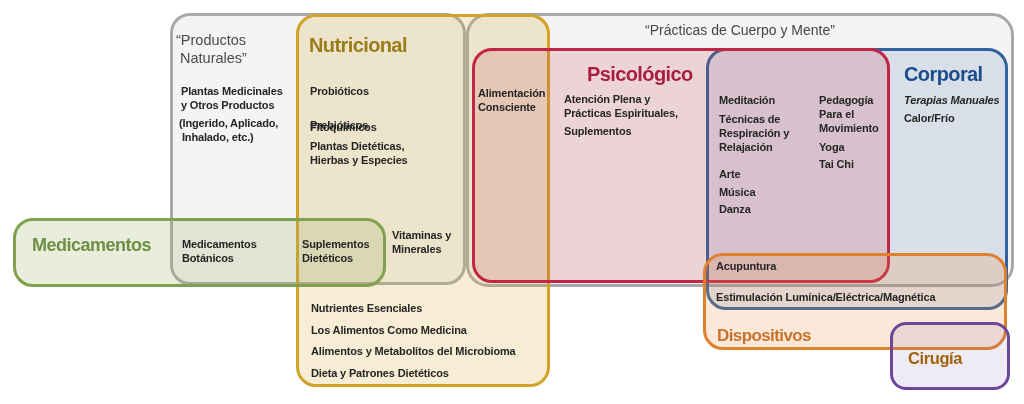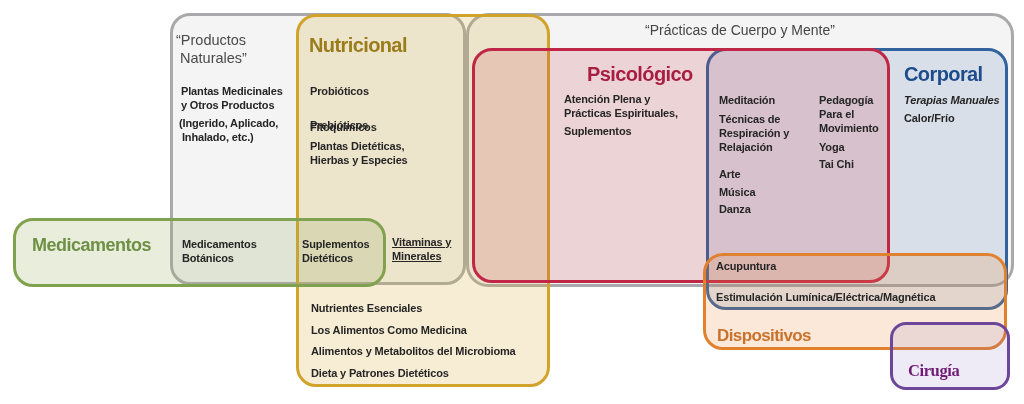--- a/index.html
+++ b/index.html
@@ -22,36 +22,36 @@
   .ttl{position:absolute;font-weight:700;white-space:pre-wrap;letter-spacing:-0.6px;line-height:1.05;}
   .gtitle{position:absolute;font-weight:400;color:#4a4a4a;white-space:pre-wrap;}
 
   #t-productos   {left:176px;top:31px;font-size:14.5px;line-height:18px;}
   #t-prod-i1     {left:181px;top:84px;}
   #t-prod-i2     {left:179px;top:116px;}
   #t-nutricional {left:309px;top:35px;font-size:20px;color:#9a7c1a;}
   #t-nut-0{left:310px;top:84px;} #t-nut-1{left:310px;top:118px;}
   #t-nut-2{left:310px;top:120px;} #t-nut-3{left:310px;top:139px;}
   #t-medicamentos{left:32px;top:236px;font-size:18px;color:#6e9044;letter-spacing:-0.5px;}
-  #t-medbot{left:182px;top:237px;} #t-supl{left:302px;top:237px;} #t-vit{left:392px;top:235px;text-decoration:underline;}
+  #t-medbot{left:182px;top:237px;} #t-supl{left:302px;top:237px;} #t-vit{left:392px;top:228px;}
   #t-nutb-0{left:311px;top:301px;text-align:center;} #t-nutb-1{left:311px;top:323px;}
   #t-nutb-2{left:311px;top:344px;} #t-nutb-3{left:311px;top:366px;}
   #t-practicas   {left:466px;top:22px;width:548px;text-align:center;font-size:14px;color:#454545;}
   #t-alim        {left:478px;top:86px;}
   #t-psicologico {left:564px;top:64px;font-size:20px;color:#a81e40;margin-left:23px;}
   #t-psi-0{left:564px;top:92px;} #t-psi-1{left:564px;top:124px;}
   #t-c1-0{left:719px;top:93px;} #t-c1-1{left:719px;top:112px;}
   #t-c1-2{left:719px;top:167px;} #t-c1-3{left:719px;top:185px;} #t-c1-4{left:719px;top:202px;}
   #t-c2-0{left:819px;top:93px;} #t-c2-1{left:819px;top:140px;} #t-c2-2{left:819px;top:157px;}
   #t-corporal    {left:904px;top:64px;font-size:20px;color:#1d4c8c;}
   #t-cor-0{left:904px;top:93px;font-style:italic;} #t-cor-1{left:904px;top:111px;}
   #t-acu {left:716px;top:259px;}
   #t-est {left:716px;top:290px;}
   #t-dispositivos{left:717px;top:327px;font-size:17px;color:#c9722b;}
-  #t-cirugia     {left:908px;top:362px;font-size:16.5px;color:#701a75;letter-spacing:-0.4px;font-family:Liberation Serif, serif;}
+  #t-cirugia     {left:908px;top:350px;font-size:16.5px;color:#a16207;letter-spacing:-0.4px;}
 </style>
 </head>
 <body>
 
 <div id="canvas">
 
   <div class="box" id="b-productos"></div>
   <div class="box" id="b-practicas"></div>
   <div class="box" id="b-nutricional"></div>
   <div class="box" id="b-corporal"></div>
@@ -81,20 +81,22 @@
   <div class="ttl" id="t-medicamentos">Medicamentos</div>
   <div class="t" id="t-medbot">Medicamentos
 Botánicos</div>
   <div class="t" id="t-supl">Suplementos
 Dietéticos</div>
   <div class="t" id="t-vit">Vitaminas y
 Minerales</div>
 
   <div class="gtitle" id="t-practicas">“Prácticas de Cuerpo y Mente”</div>
 
+  <div class="t" id="t-alim">Alimentación
+Consciente</div>
   <div class="ttl" id="t-psicologico">Psicológico</div>
   <div class="t" id="t-psi-0">Atención Plena y
 Prácticas Espirituales,</div>
   <div class="t" id="t-psi-1">Suplementos</div>
 
   <div class="t" id="t-c1-0">Meditación</div>
   <div class="t" id="t-c1-1">Técnicas de
 Respiración y
 Relajación</div>
   <div class="t" id="t-c1-2">Arte</div>

